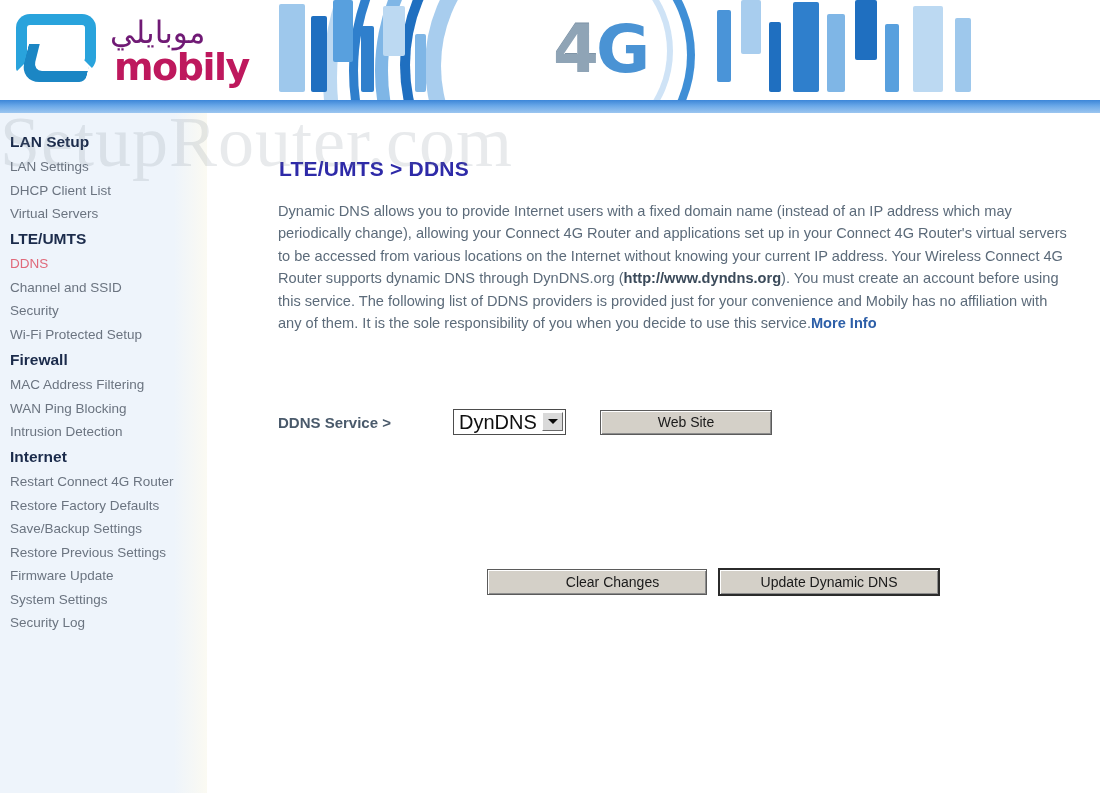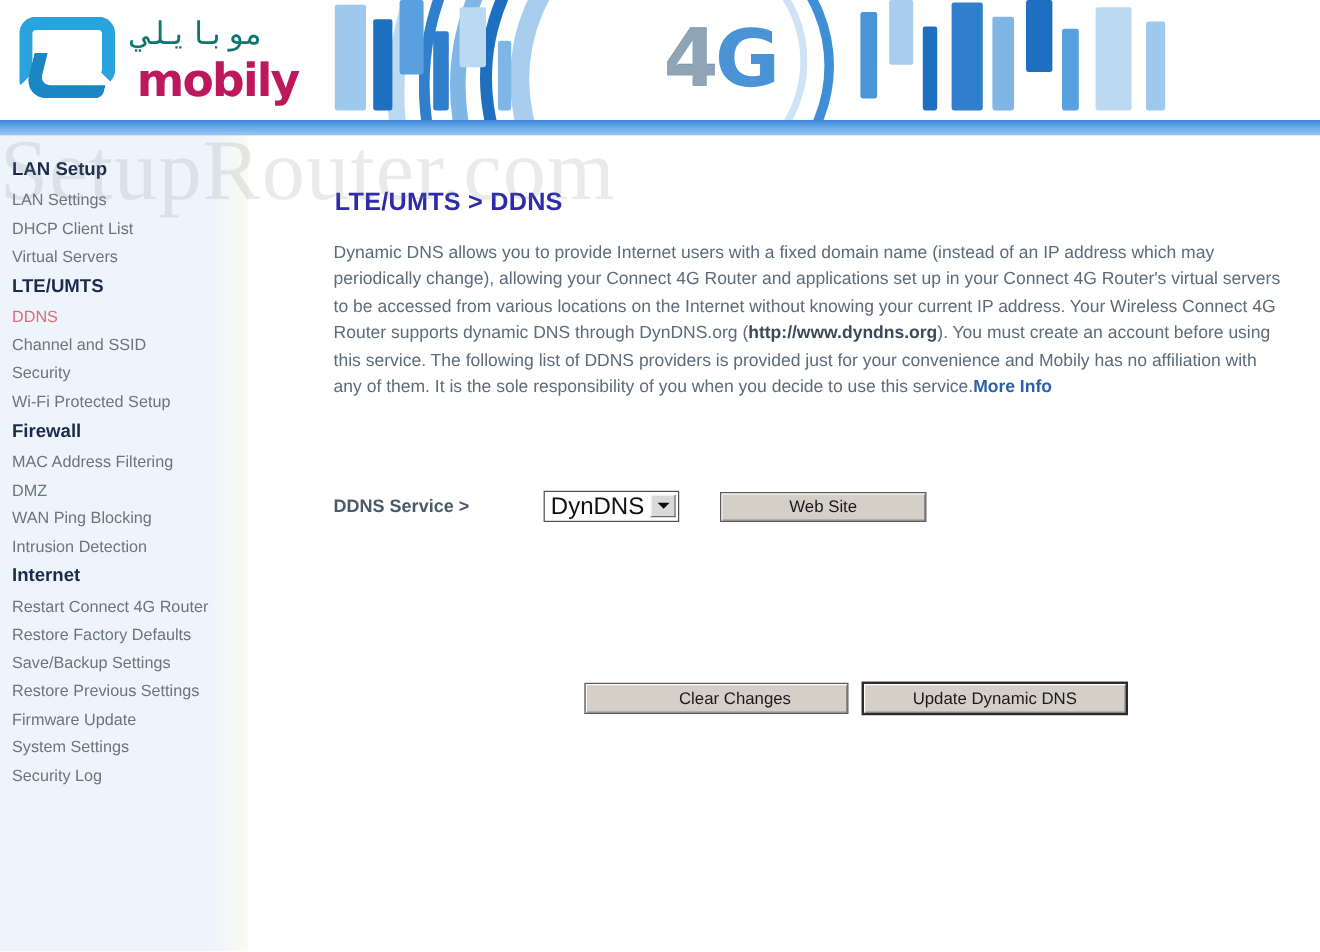--- a/index.html
+++ b/index.html
@@ -96,23 +96,23 @@
     width: 66px; height: 38px;
     border-left: 11px solid #1b86c4;
     border-bottom: 11px solid #1b86c4;
     border-radius: 0 0 6px 20px;
     box-sizing: border-box;
     transform: skewX(-14deg);
   }
   #logo-ar {
     position: absolute;
     left: 96px; top: 6px;
-    font-family: Liberation Mono, monospace;
-    font-size: 26px;
-    color: #0f766e;
+    font-family: Liberation Sans, sans-serif;
+    font-size: 31px;
+    color: #701a75;
     direction: rtl;
     letter-spacing: -1px;
     white-space: nowrap;
   }
   #logo-en {
     position: absolute;
     left: 100px; top: 40px;
     font-family: "DejaVu Sans", sans-serif;
     font-size: 38px;
     font-weight: bold;
@@ -348,21 +348,20 @@
 
   <div class="nav-head">LTE/UMTS</div>
   <div class="nav-item active">DDNS</div>
 
   <div class="nav-item">Channel and SSID</div>
   <div class="nav-item">Security</div>
   <div class="nav-item">Wi-Fi Protected Setup</div>
 
   <div class="nav-head">Firewall</div>
   <div class="nav-item">MAC Address Filtering</div>
-  <div class="nav-item">DMZ</div>
   <div class="nav-item">WAN Ping Blocking</div>
   <div class="nav-item">Intrusion Detection</div>
 
   <div class="nav-head">Internet</div>
   <div class="nav-item">Restart Connect 4G Router</div>
   <div class="nav-item">Restore Factory Defaults</div>
   <div class="nav-item">Save/Backup Settings</div>
   <div class="nav-item">Restore Previous Settings</div>
   <div class="nav-item">Firmware Update</div>
   <div class="nav-item">System Settings</div>

